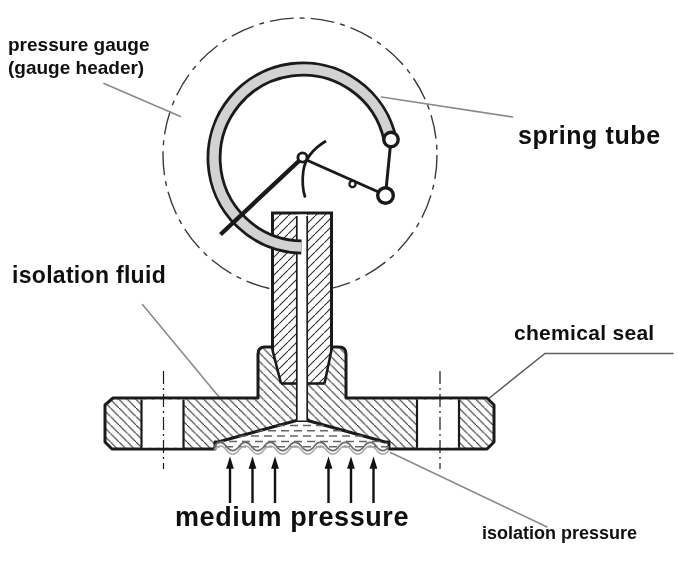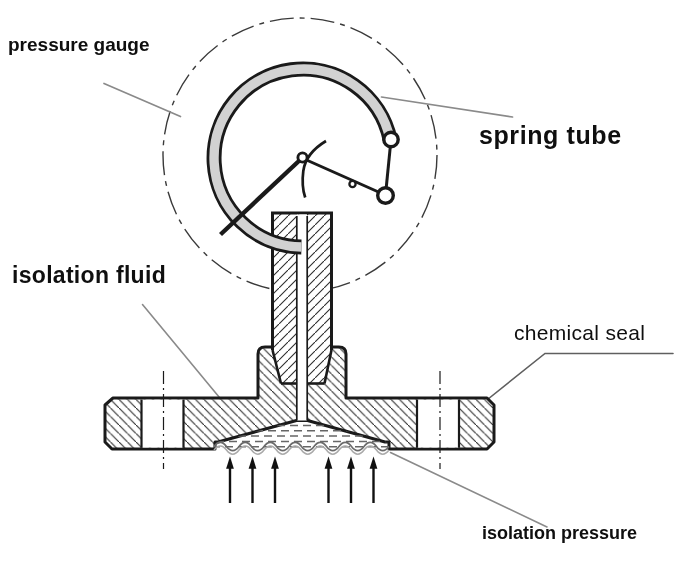--- a/index.html
+++ b/index.html
@@ -4,23 +4,23 @@
 <style>
   html,body { margin:0; padding:0; background:#ffffff; }
   #stage {
     position:relative; width:680px; height:564px; background:#ffffff;
     font-family:"Liberation Sans","DejaVu Sans",sans-serif; color:#0f0f0f;
     overflow:hidden;
   }
   #drawing { position:absolute; left:0; top:0; width:680px; height:564px; }
   .lbl { position:absolute; white-space:nowrap; color:#0f0f0f; }
   .lbl-pg  { left:8px;   top:33px;  font-size:19px; font-weight:600; line-height:23px; }
-  .lbl-st  { left:479px; top:121px; font-size:25px; font-weight:700; letter-spacing:0.6px; }
+  .lbl-st  { left:518px; top:121px; font-size:25px; font-weight:700; letter-spacing:0.6px; }
   .lbl-if  { left:12px;  top:262px; font-size:23px; font-weight:700; letter-spacing:0.3px; }
-  .lbl-cs  { left:514px; top:321px; font-size:21px; font-weight:400; letter-spacing:0.3px; }
+  .lbl-cs  { left:514px; top:321px; font-size:21px; font-weight:700; letter-spacing:0.3px; }
   .lbl-iso { left:546px; top:358px; font-size:25px; font-weight:700; }
   .lbl-mp  { left:175px; top:502px; font-size:27px; font-weight:700; letter-spacing:0.6px; }
   .lbl-im  { left:482px; top:523px; font-size:18px; font-weight:600; }
 </style>
 </head>
 <body>
 
 <div id="stage">
 
   <svg id="drawing" viewBox="0 0 680 564" xmlns="http://www.w3.org/2000/svg">
@@ -158,24 +158,26 @@
       <circle cx="385.5" cy="195.5" r="7.8" fill="#ffffff" stroke="#1a1a1a" stroke-width="3.4"></circle>
       <circle cx="352.5" cy="184" r="3.1" fill="#ffffff" stroke="#1a1a1a" stroke-width="2.3"></circle>
       <path d="M326,141 C313.5,148.5 305,158.5 303.3,171 C302,181 302.8,190.5 305.2,197.5" fill="none" stroke="#1a1a1a" stroke-width="2.7"></path>
       <line x1="220.5" y1="234.5" x2="300.5" y2="159.5" stroke="#1a1a1a" stroke-width="4.4"></line>
       <circle cx="302.5" cy="157.5" r="4.6" fill="#ffffff" stroke="#1a1a1a" stroke-width="2.9"></circle>
     </g>
   </svg>
 
   <div class="lbl lbl-pg">
     <span style="display:block">pressure gauge</span>
+    <span style="display:block">(gauge header)</span>
   </div>
 
   <div class="lbl lbl-st">spring tube</div>
 
   <div class="lbl lbl-if">isolation fluid</div>
 
   <div class="lbl lbl-cs">chemical seal</div>
 
 
+  <div class="lbl lbl-mp">medium pressure</div>
 
   <div class="lbl lbl-im">isolation pressure</div>
 </div>
 
 </body></html>

